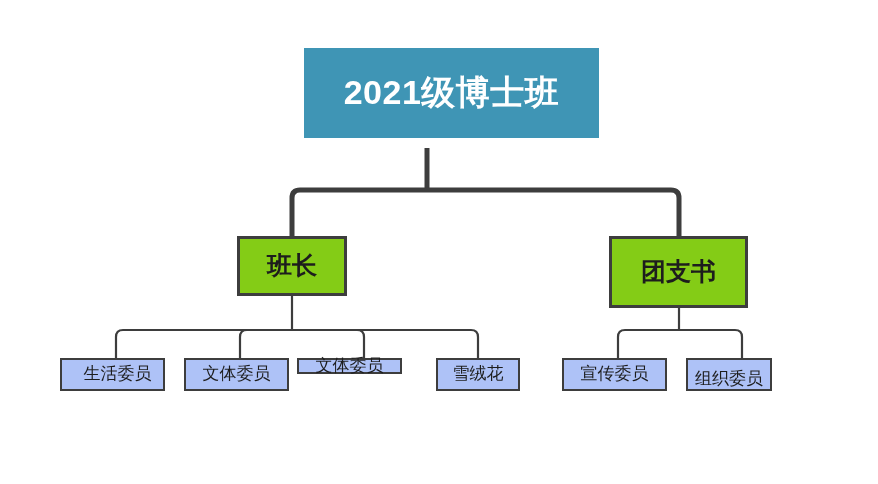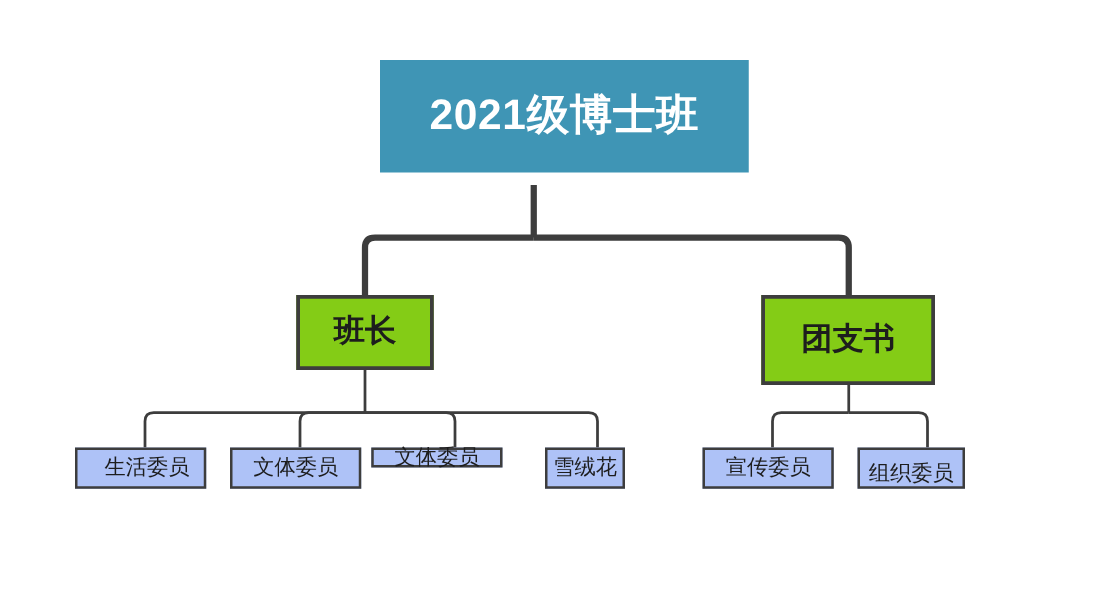--- a/index.html
+++ b/index.html
@@ -106,21 +106,21 @@
   </div>
 
   <div class="node node-leaf" style="left:184px; top:358px; width:105px; height:33px;">
     <span>文体委员</span>
   </div>
 
   <div class="node node-leaf" style="left:297px; top:358px; width:105px; height:16px;">
     <span>文体委员</span>
   </div>
 
-  <div class="node node-leaf" style="left:436px; top:358px; width:64px; height:33px;">
+  <div class="node node-leaf" style="left:436px; top:358px; width:84px; height:33px;">
     <span>雪绒花</span>
   </div>
 
   <div class="node node-leaf" style="left:562px; top:358px; width:105px; height:33px;align-items:center;">
     <span>宣传委员</span>
   </div>
 
   <div class="node node-leaf" style="left:686px; top:358px; width:86px; height:33px;align-items:flex-end;">
     <span>组织委员</span>
   </div>

